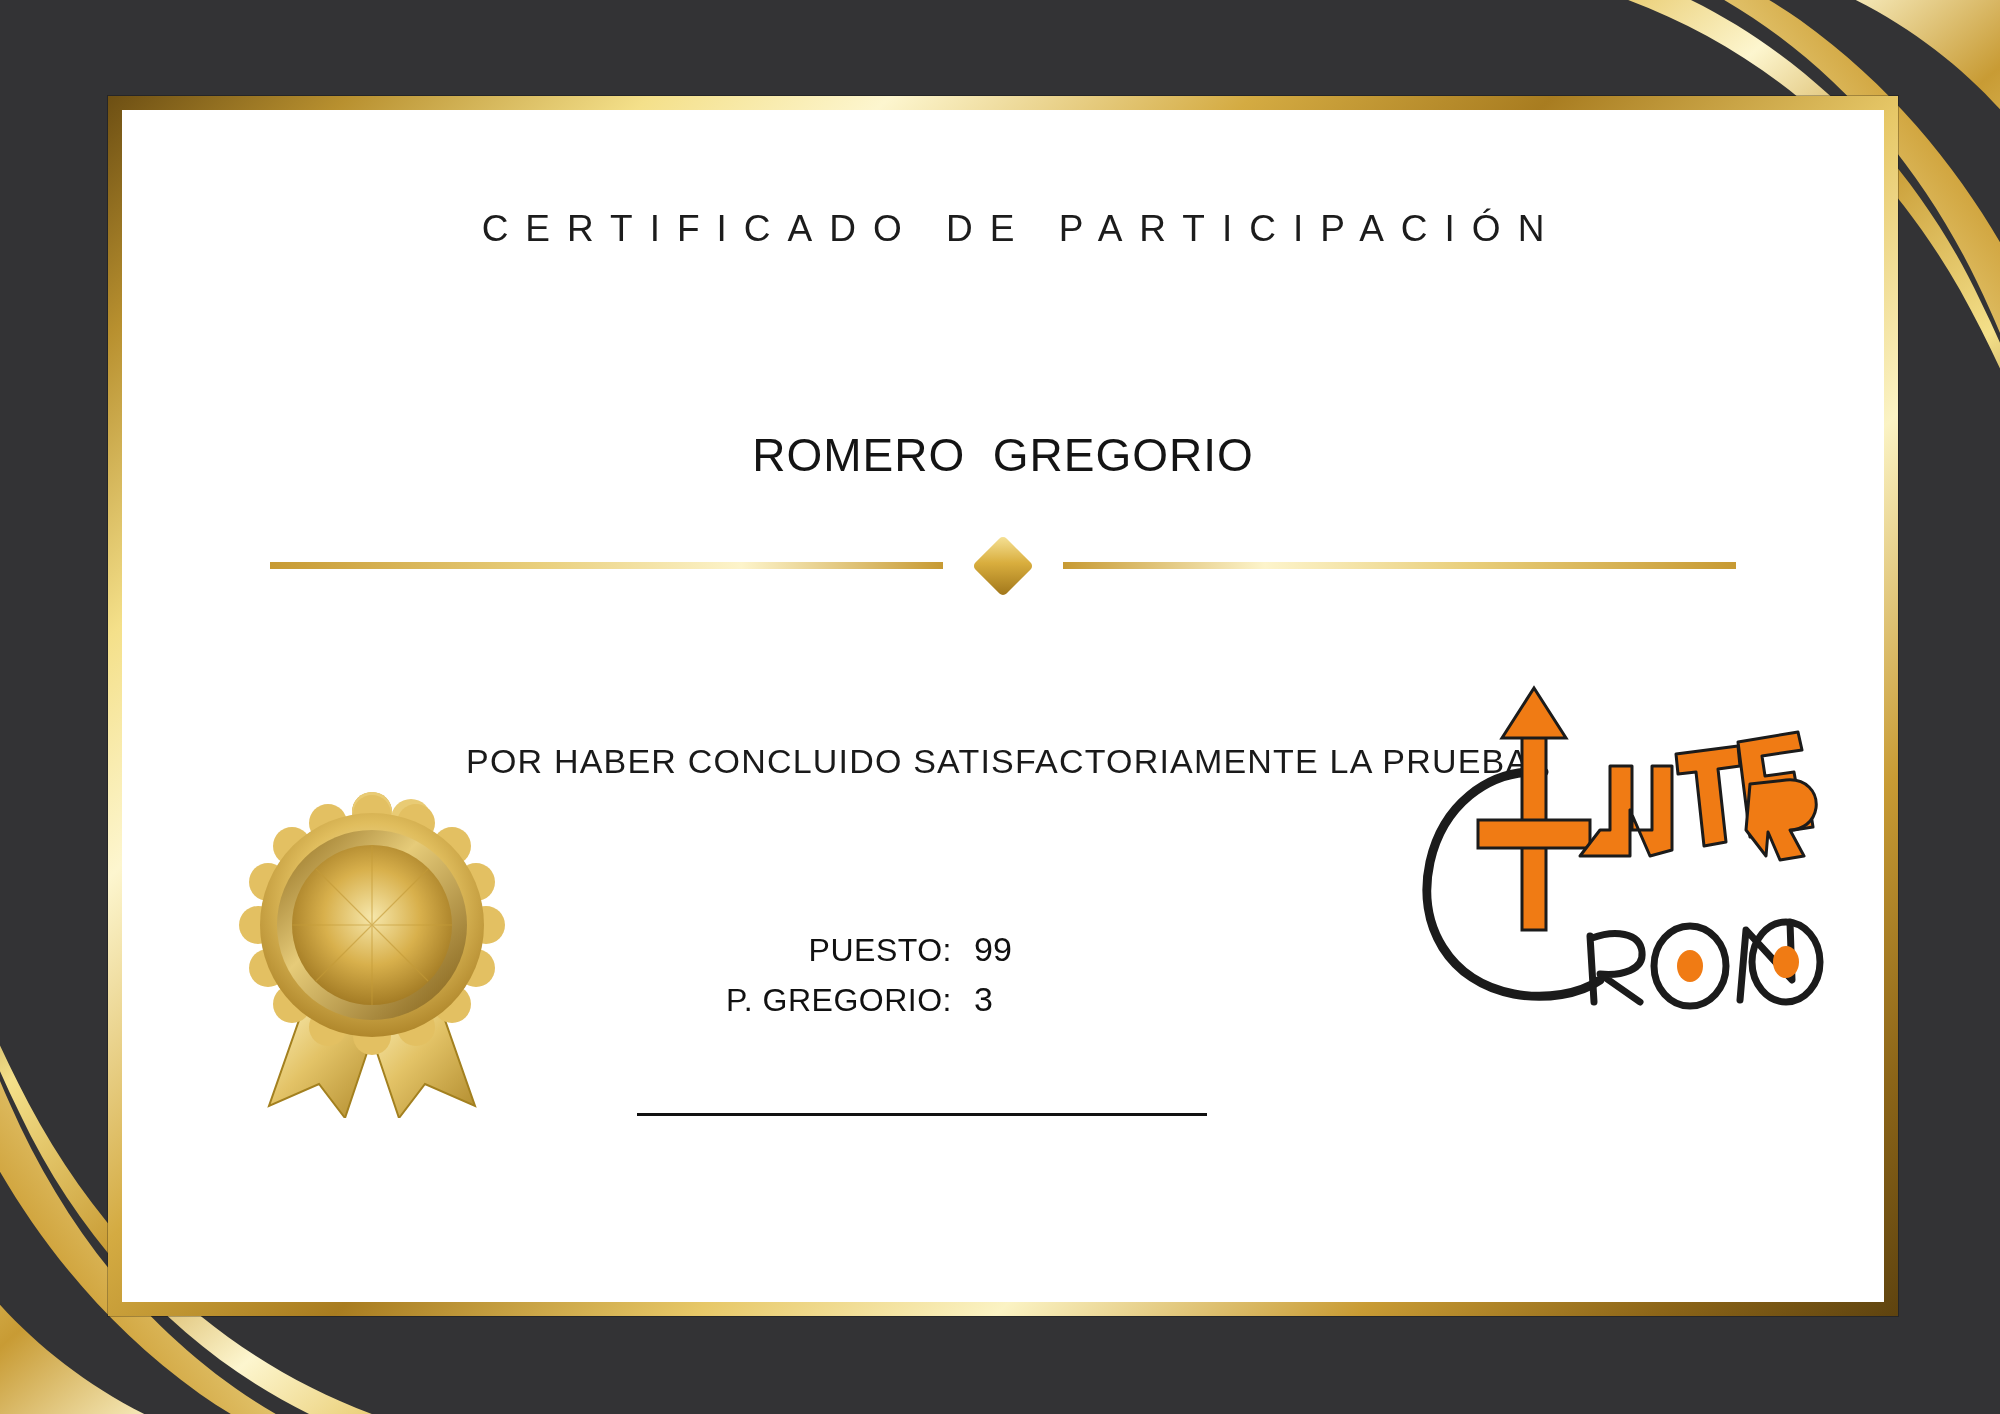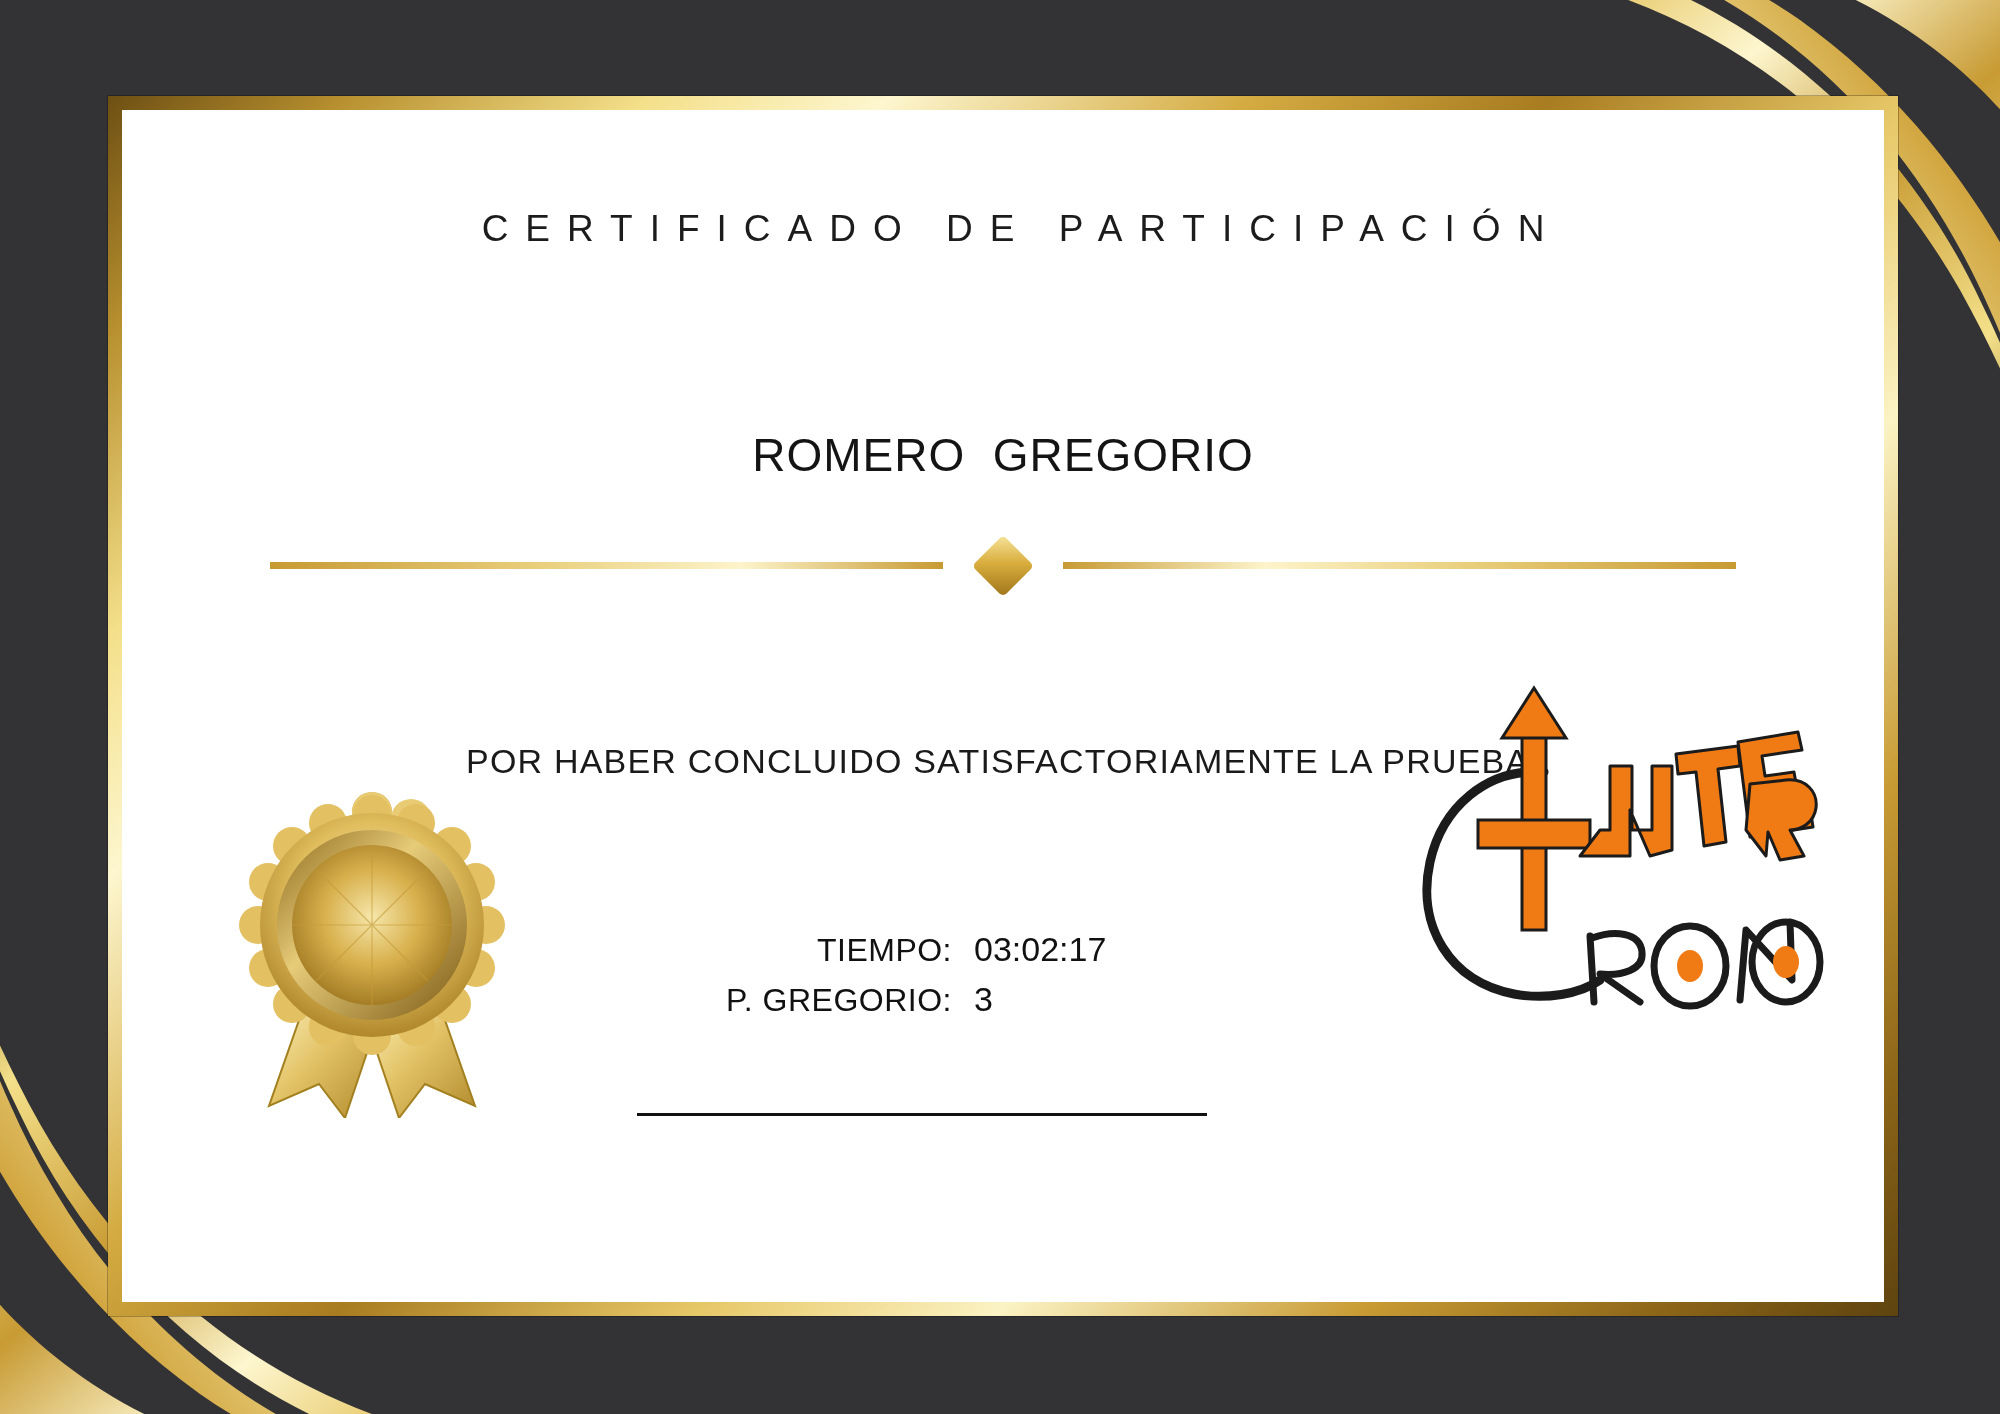--- a/index.html
+++ b/index.html
@@ -307,22 +307,22 @@
             <line x1="0" y1="-5" x2="0" y2="75"></line>
             <line x1="0" y1="-5" x2="-56" y2="51"></line>
             <line x1="0" y1="-5" x2="-80" y2="-5"></line>
             <line x1="0" y1="-5" x2="-56" y2="-61"></line>
           </g>
         </g>
       </svg>
 
       <div class="results">
         <div class="result-row">
-          <div class="result-label">TIEMPO:</div>
-          <div class="result-value">03:02:17</div>
+          <div class="result-label">PUESTO:</div>
+          <div class="result-value">99</div>
         </div>
         <div class="result-row">
           <div class="result-label">P. GREGORIO:</div>
           <div class="result-value">3</div>
         </div>
       </div>
       <div class="signature-line"></div>
 
       <svg class="logo" viewBox="0 0 430 330">
 

